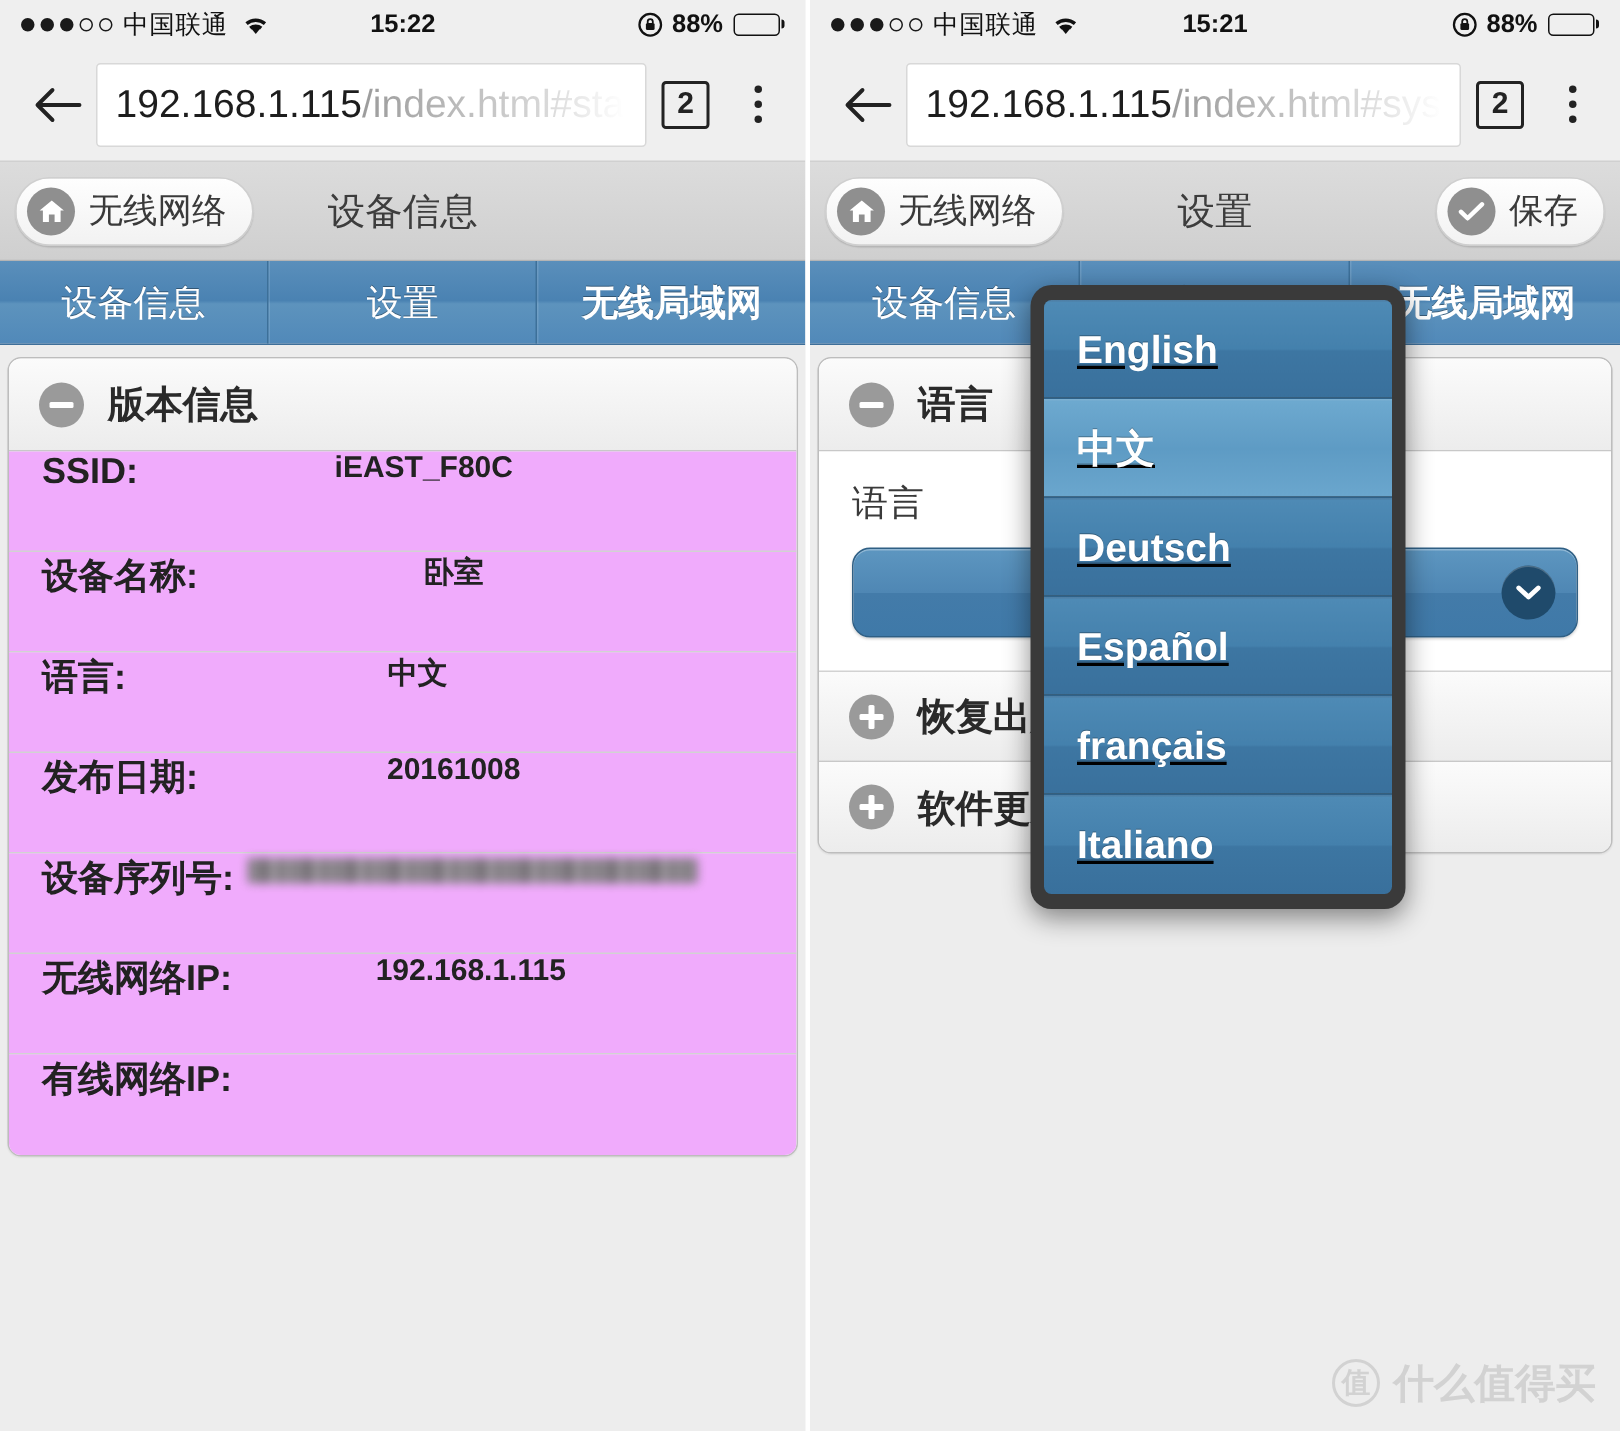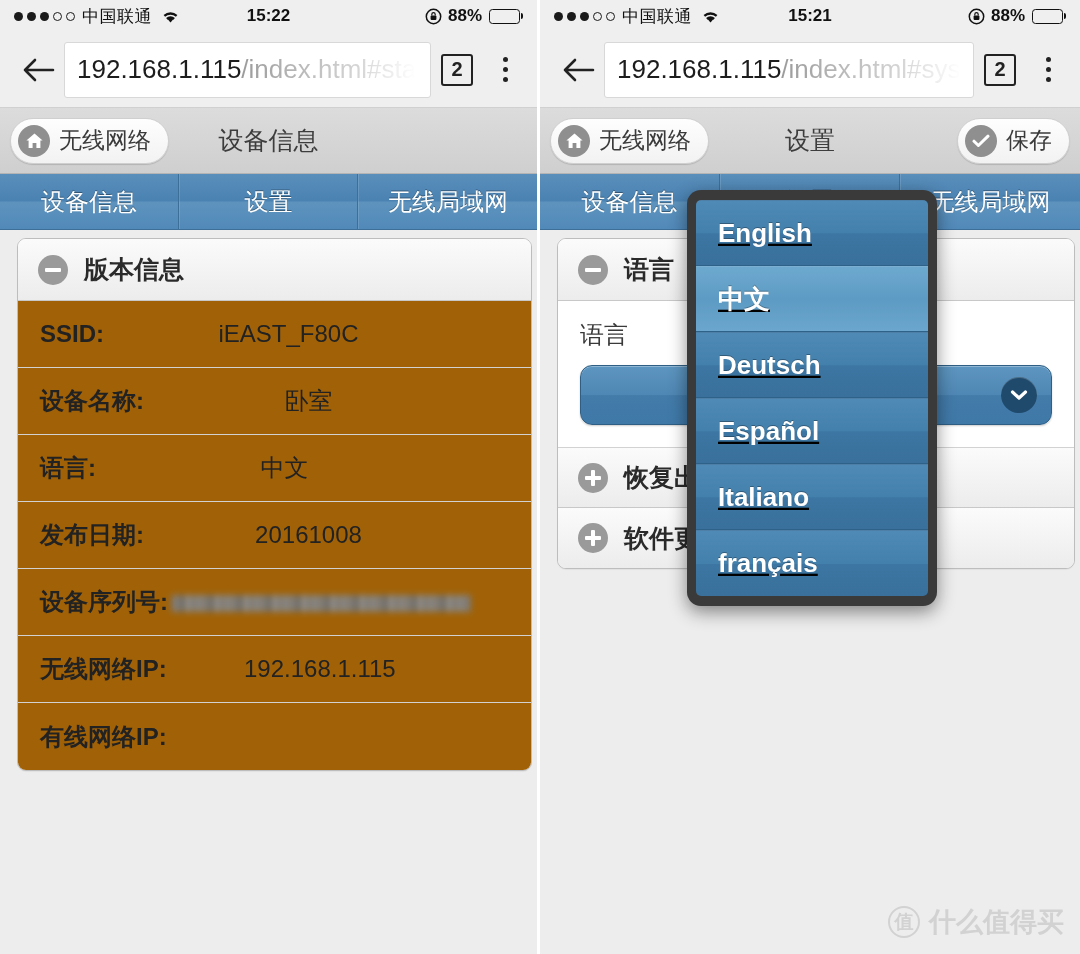--- a/index.html
+++ b/index.html
@@ -125,24 +125,24 @@
   }
   .tab {
     flex: 1 1 33.33%;
     display: flex; align-items: center; justify-content: center;
     font-size: 24px; color: #fff; font-weight: 500;
     text-shadow: 0 -1px 0 rgba(0,0,0,.35);
     border-right: 1px solid #3d7099;
     border-left: 1px solid rgba(255,255,255,.13);
   }
   .tab:first-child { border-left: none; }
-  .tab:last-child { border-right: none; }
-
-  
-  .content { padding: 8px 5px 0 17px; }
+  .tab:last-child { border-right: none; font-weight: bold; }
+
+  
+  .content { padding: 8px 5px 0 5px; }
   .card {
     background: #fff;
     border: 1px solid #bdbdbd;
     border-radius: 9px;
     overflow: hidden;
     box-shadow: 0 1px 1px rgba(0,0,0,.05);
   }
   .sect-head {
     height: 62px;
     background: linear-gradient(to bottom, #fbfbfb 0%, #ececec 100%);
@@ -156,30 +156,30 @@
     background: #9a9a9a;
     display: flex; align-items: center; justify-content: center;
     flex: 0 0 30px;
   }
   .toggle-ico .bar-h { width: 16px; height: 4px; background: #fff; border-radius: 1px; }
   .toggle-ico .bar-v { width: 4px; height: 16px; background: #fff; border-radius: 1px; position: absolute; }
   .plus-wrap { position: relative; display: flex; align-items: center; justify-content: center; }
 
   .row {
     height: 67px;
-    display: flex; align-items: center;
+    display: flex; align-items: flex-start;
     border-bottom: 1px solid #d2d2d2;
     padding: 0 22px;
-    background: #a16207;
+    background: #f0abfc;
   }
   .row:last-child { border-bottom: none; }
   .row-label { font-size: 24px; color: #222; font-weight: bold; flex: 0 0 auto; }
   .row-value {
     flex: 1 1 auto; text-align: center;
-    font-size: 24px; color: #222; font-weight: normal;
+    font-size: 20px; color: #222; font-weight: bold;
     padding-right: 36px;
   }
   .blurred {
     display: inline-block;
     width: 300px; height: 17px;
     background: repeating-linear-gradient(90deg,
       #6d6d6d 0px, #8c8c8c 6px, #5f5f5f 11px, #9c9c9c 17px, #707070 23px, #a5a5a5 29px);
     filter: blur(3.2px);
     opacity: .92;
     vertical-align: middle;
@@ -503,22 +503,22 @@
         </div>
       </div>
     </div>
 
     <div class="dropdown">
       <div class="dd-inner">
         <div class="dd-item">English</div>
         <div class="dd-item selected">中文</div>
         <div class="dd-item">Deutsch</div>
         <div class="dd-item">Español</div>
+        <div class="dd-item">français</div>
         <div class="dd-item">Italiano</div>
-        <div class="dd-item">français</div>
       </div>
     </div>
 
     <div class="watermark">
       <span class="wm-circ">值</span>
       <span>什么值得买</span>
     </div>
   </div>
 
 </div>

